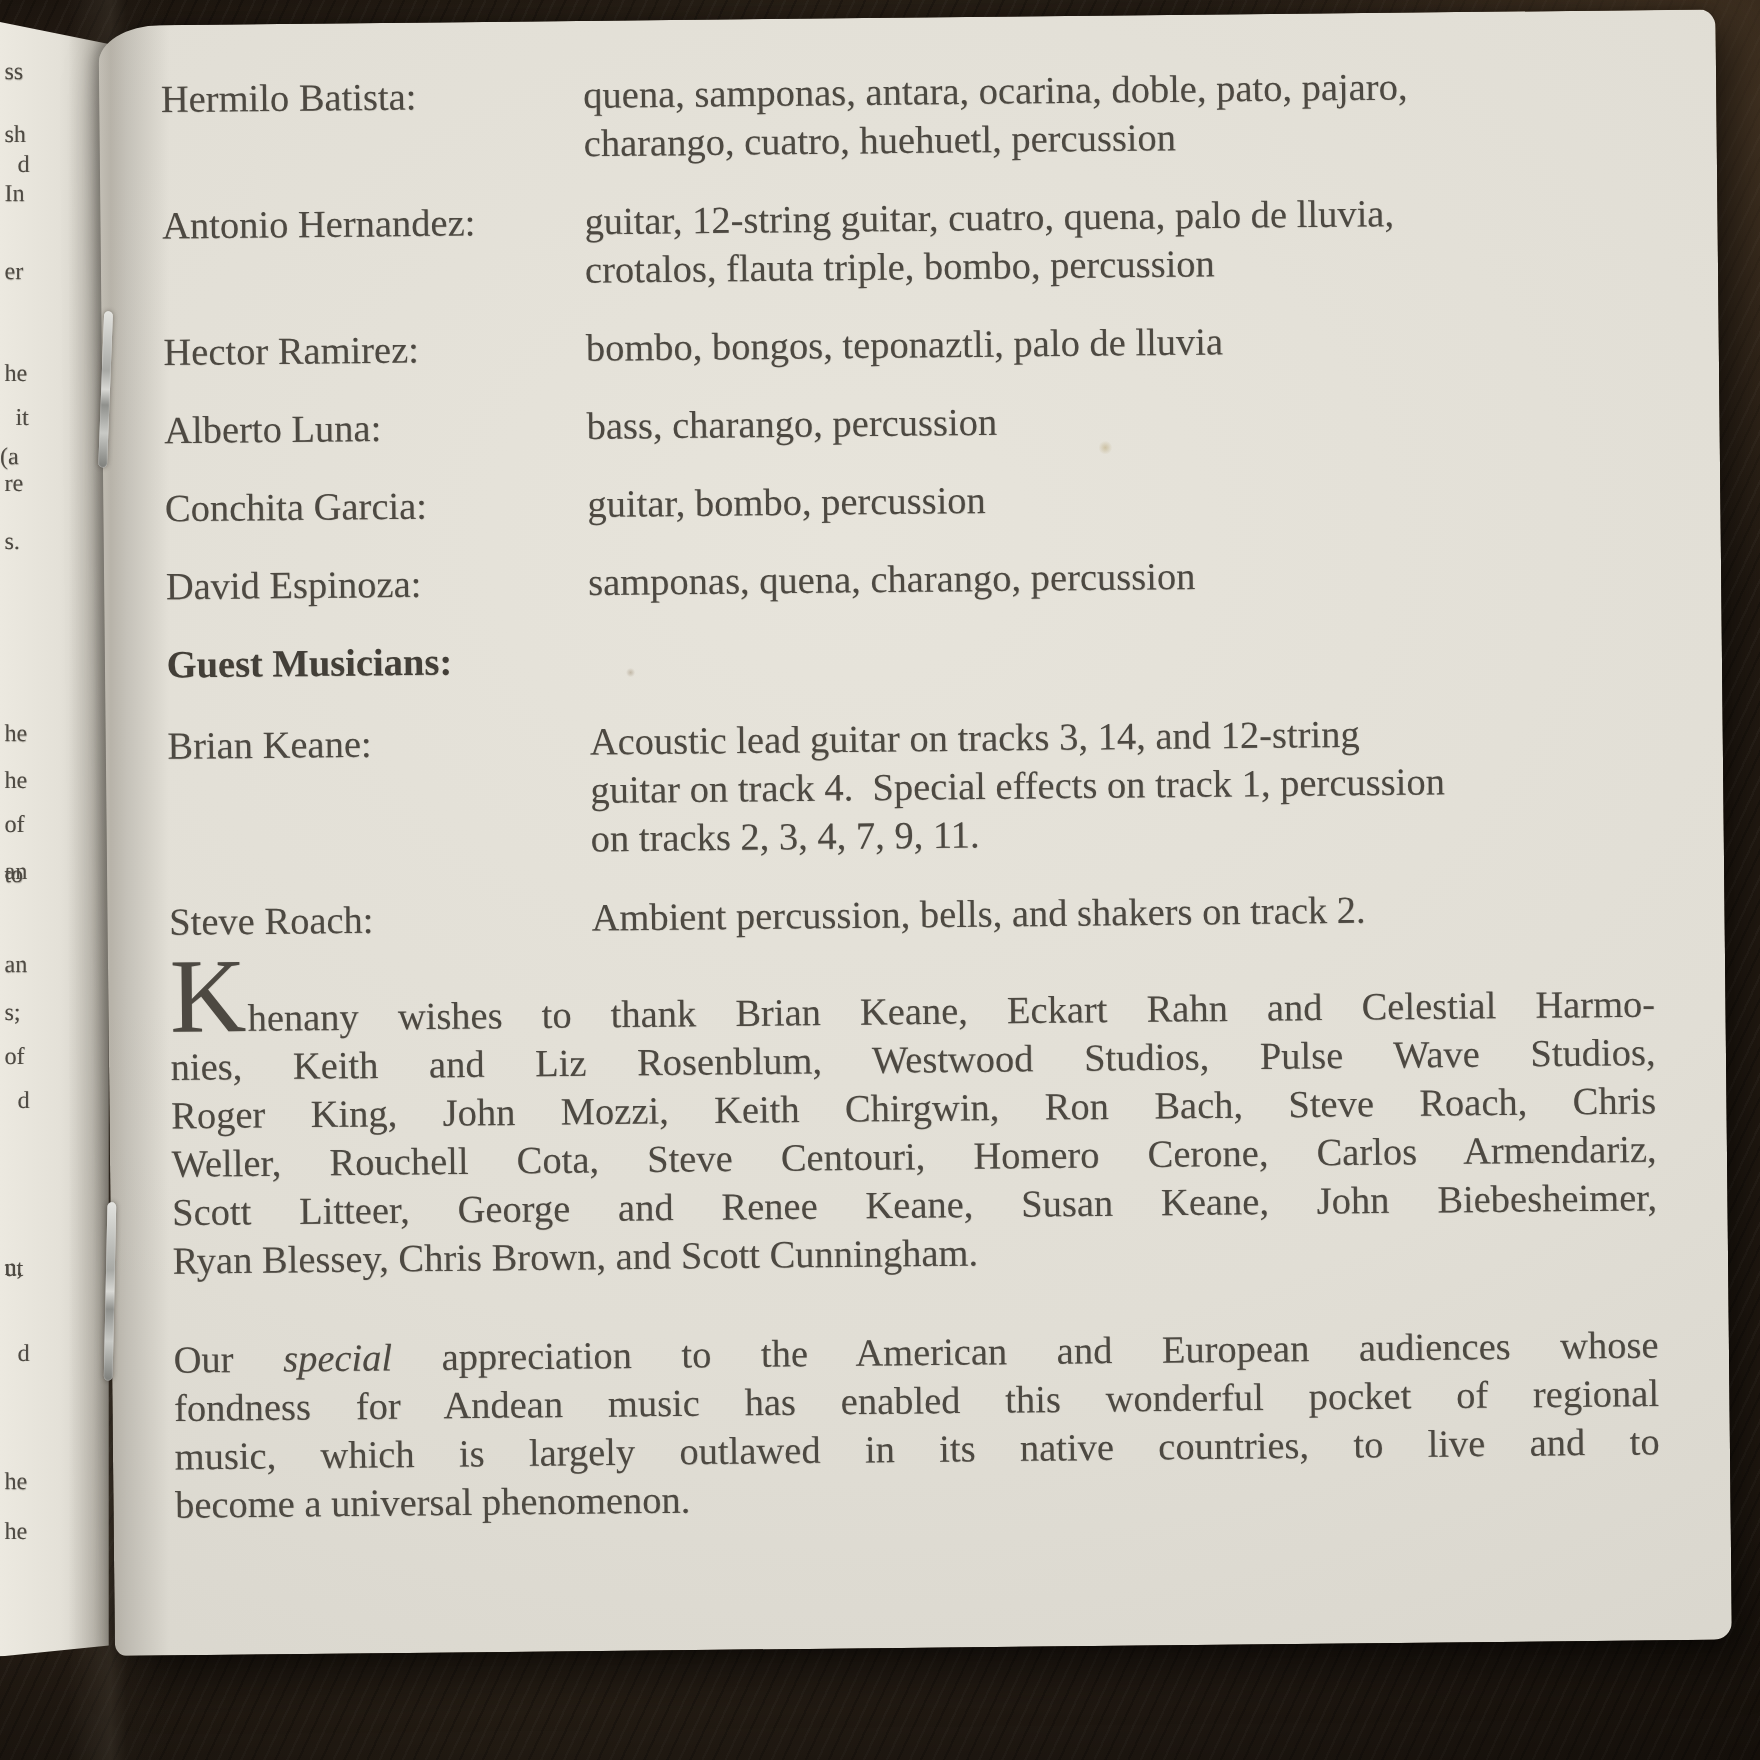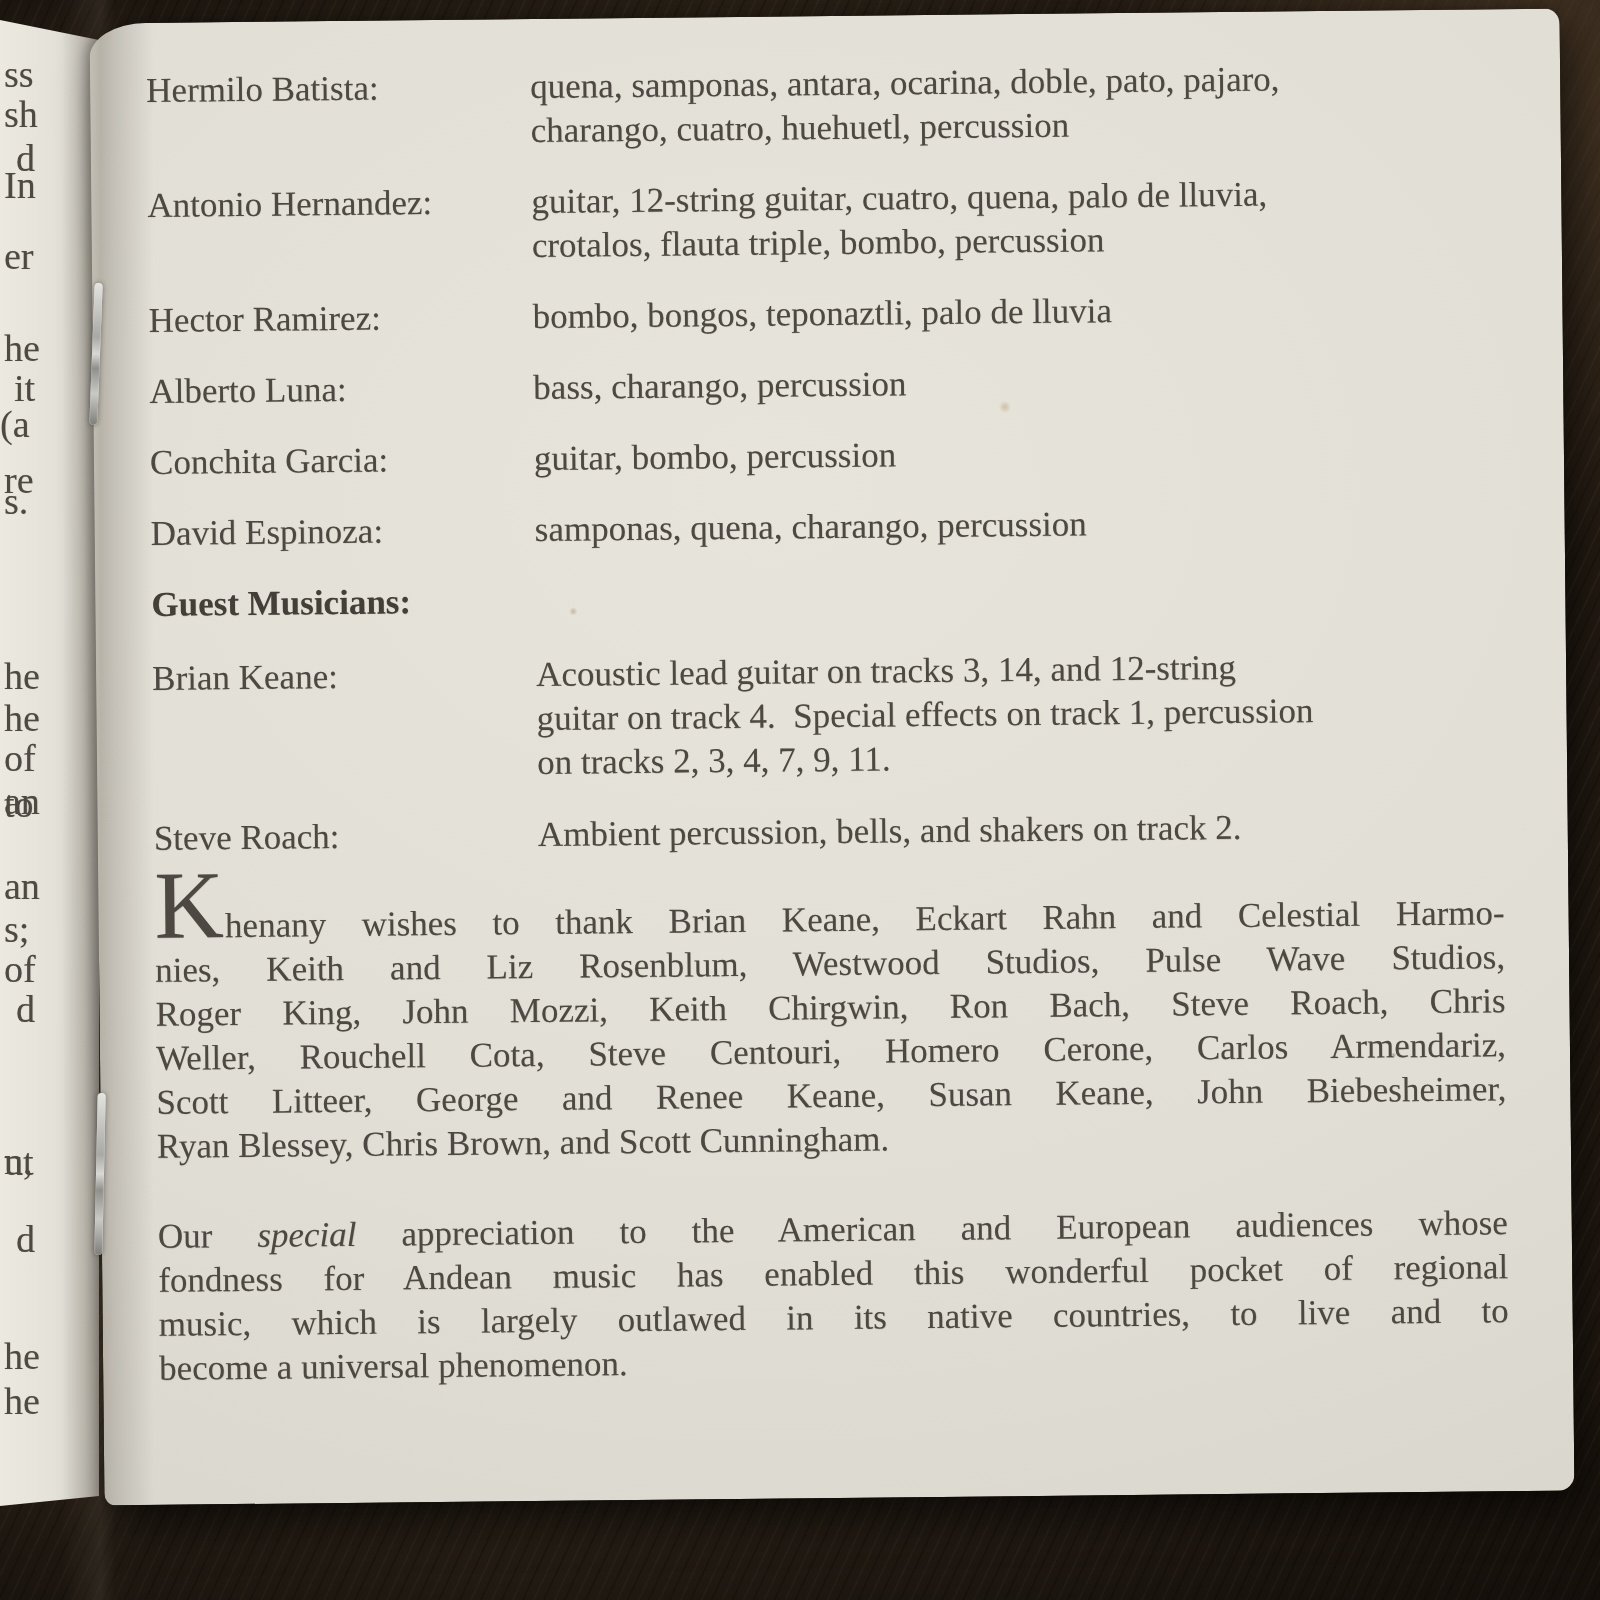--- a/index.html
+++ b/index.html
@@ -16,21 +16,21 @@
       linear-gradient(100deg,#241b13,#33281c 40%,#2b2118 70%,#201810);
   }
 
   
   .left-page{
     position:absolute;left:0;top:6px;width:99px;height:1500px;
     background:linear-gradient(to right,#ece9e0 0%,#e4e1d8 55%,#d3d0c7 85%,#bdbab1 100%);
     clip-path:polygon(0 14px,100% 34px,100% calc(100% - 10px),0 100%);
   }
   .fragment{
-    position:absolute;left:4px;font-size:38px;color:#4e4a43;
+    position:absolute;left:4px;font-size:22px;color:#4e4a43;
     text-shadow:.3px .3px .7px rgba(60,55,45,.35);white-space:pre;
   }
 
   
   .spine-shadow{
     position:absolute;left:62px;top:0;width:92px;height:1600px;z-index:3;
     background:linear-gradient(to right, rgba(0,0,0,0) 0, rgba(84,76,64,.30) 42%, rgba(42,36,28,.16) 58%, rgba(0,0,0,0) 100%);
     pointer-events:none;
   }
 
@@ -78,28 +78,28 @@
   .dropcap{font-size:96px;line-height:0;letter-spacing:1px;}
   .ital{font-style:italic;}
 </style>
 </head>
 <body>
 
 <div class="photo">
 
   <div class="left-page">
     <span class="fragment" style="top:46px">ss</span>
-    <span class="fragment" style="top:86px">sh</span>
+    <span class="fragment" style="top:103px">sh</span>
     <span class="fragment" style="top:130px;left:16px">d</span>
     <span class="fragment" style="top:157px">In</span>
     <span class="fragment" style="top:228px">er</span>
     <span class="fragment" style="top:320px">he</span>
     <span class="fragment" style="top:360px;left:14px">it</span>
     <span class="fragment" style="top:396px;left:0">(a</span>
-    <span class="fragment" style="top:452px">re</span>
+    <span class="fragment" style="top:420px">re</span>
     <span class="fragment" style="top:473px">s.</span>
     <span class="fragment" style="top:648px">he</span>
     <span class="fragment" style="top:690px">he</span>
     <span class="fragment" style="top:730px">of</span>
     <span class="fragment" style="top:773px">an</span>
     <span class="fragment" style="top:776px">to</span>
     <span class="fragment" style="top:858px">an</span>
     <span class="fragment" style="top:901px">s;</span>
     <span class="fragment" style="top:941px">of</span>
     <span class="fragment" style="top:981px;left:16px">d</span>

